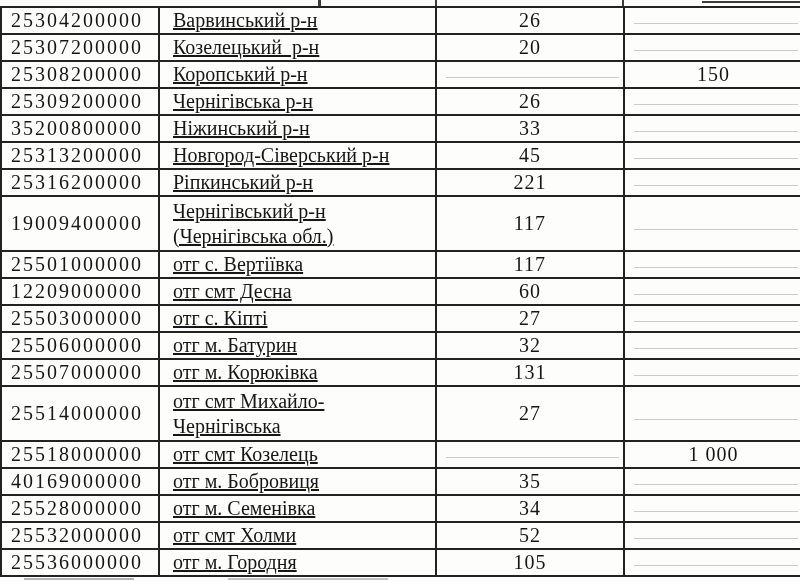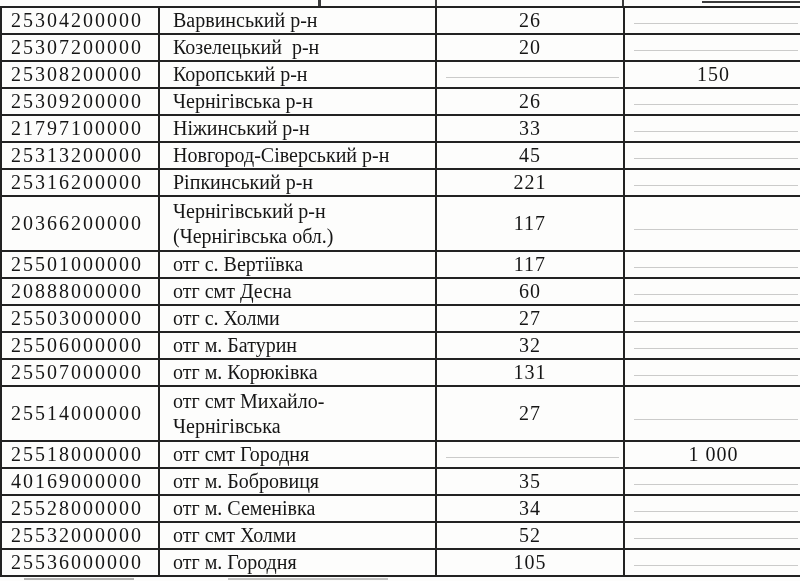--- a/index.html
+++ b/index.html
@@ -39,20 +39,21 @@
     font-size: 20px;
     letter-spacing: 2px;
     white-space: nowrap;
   }
   td.c-name {
     padding-left: 13px;
     padding-right: 4px;
     font-size: 20px;
     line-height: 25px;
     white-space: pre-wrap;
+    text-decoration: underline;
   }
   td.c-v1, td.c-v2 {
     text-align: center;
     font-size: 20px;
     letter-spacing: 1px;
   }
 
   
   td.streak { position: relative; }
   td.streak::after {
@@ -111,59 +112,59 @@
     <td class="c-v1 streak"></td>
     <td class="c-v2">150</td>
   </tr>
         <tr>
     <td class="c-code">25309200000</td>
     <td class="c-name">Чернігівська р-н</td>
     <td class="c-v1">26</td>
     <td class="c-v2 streak"></td>
   </tr>
         <tr>
-    <td class="c-code">21797100000</td>
+    <td class="c-code">35200800000</td>
     <td class="c-name">Ніжинський р-н</td>
     <td class="c-v1">33</td>
     <td class="c-v2 streak"></td>
   </tr>
         <tr>
     <td class="c-code">25313200000</td>
     <td class="c-name">Новгород-Сіверський р-н</td>
     <td class="c-v1">45</td>
     <td class="c-v2 streak"></td>
   </tr>
         <tr>
     <td class="c-code">25316200000</td>
     <td class="c-name">Ріпкинський р-н</td>
     <td class="c-v1">221</td>
     <td class="c-v2 streak"></td>
   </tr>
         <tr class="tall">
-    <td class="c-code">20366200000</td>
+    <td class="c-code">19009400000</td>
     <td class="c-name">Чернігівський р-н
 (Чернігівська обл.)</td>
     <td class="c-v1">117</td>
     <td class="c-v2 streak"></td>
   </tr>
         <tr>
     <td class="c-code">25501000000</td>
     <td class="c-name">отг с. Вертіївка</td>
     <td class="c-v1">117</td>
     <td class="c-v2 streak"></td>
   </tr>
         <tr>
-    <td class="c-code">20888000000</td>
+    <td class="c-code">12209000000</td>
     <td class="c-name">отг смт Десна</td>
     <td class="c-v1">60</td>
     <td class="c-v2 streak"></td>
   </tr>
         <tr>
     <td class="c-code">25503000000</td>
-    <td class="c-name">отг с. Холми</td>
+    <td class="c-name">отг с. Кіпті</td>
     <td class="c-v1">27</td>
     <td class="c-v2 streak"></td>
   </tr>
         <tr>
     <td class="c-code">25506000000</td>
     <td class="c-name">отг м. Батурин</td>
     <td class="c-v1">32</td>
     <td class="c-v2 streak"></td>
   </tr>
         <tr>
@@ -174,21 +175,21 @@
   </tr>
         <tr class="tall">
     <td class="c-code">25514000000</td>
     <td class="c-name">отг смт Михайло-
 Чернігівська</td>
     <td class="c-v1">27</td>
     <td class="c-v2 streak"></td>
   </tr>
         <tr>
     <td class="c-code">25518000000</td>
-    <td class="c-name">отг смт Городня</td>
+    <td class="c-name">отг смт Козелець</td>
     <td class="c-v1 streak"></td>
     <td class="c-v2">1 000</td>
   </tr>
         <tr>
     <td class="c-code">40169000000</td>
     <td class="c-name">отг м. Бобровиця</td>
     <td class="c-v1">35</td>
     <td class="c-v2 streak"></td>
   </tr>
         <tr>

